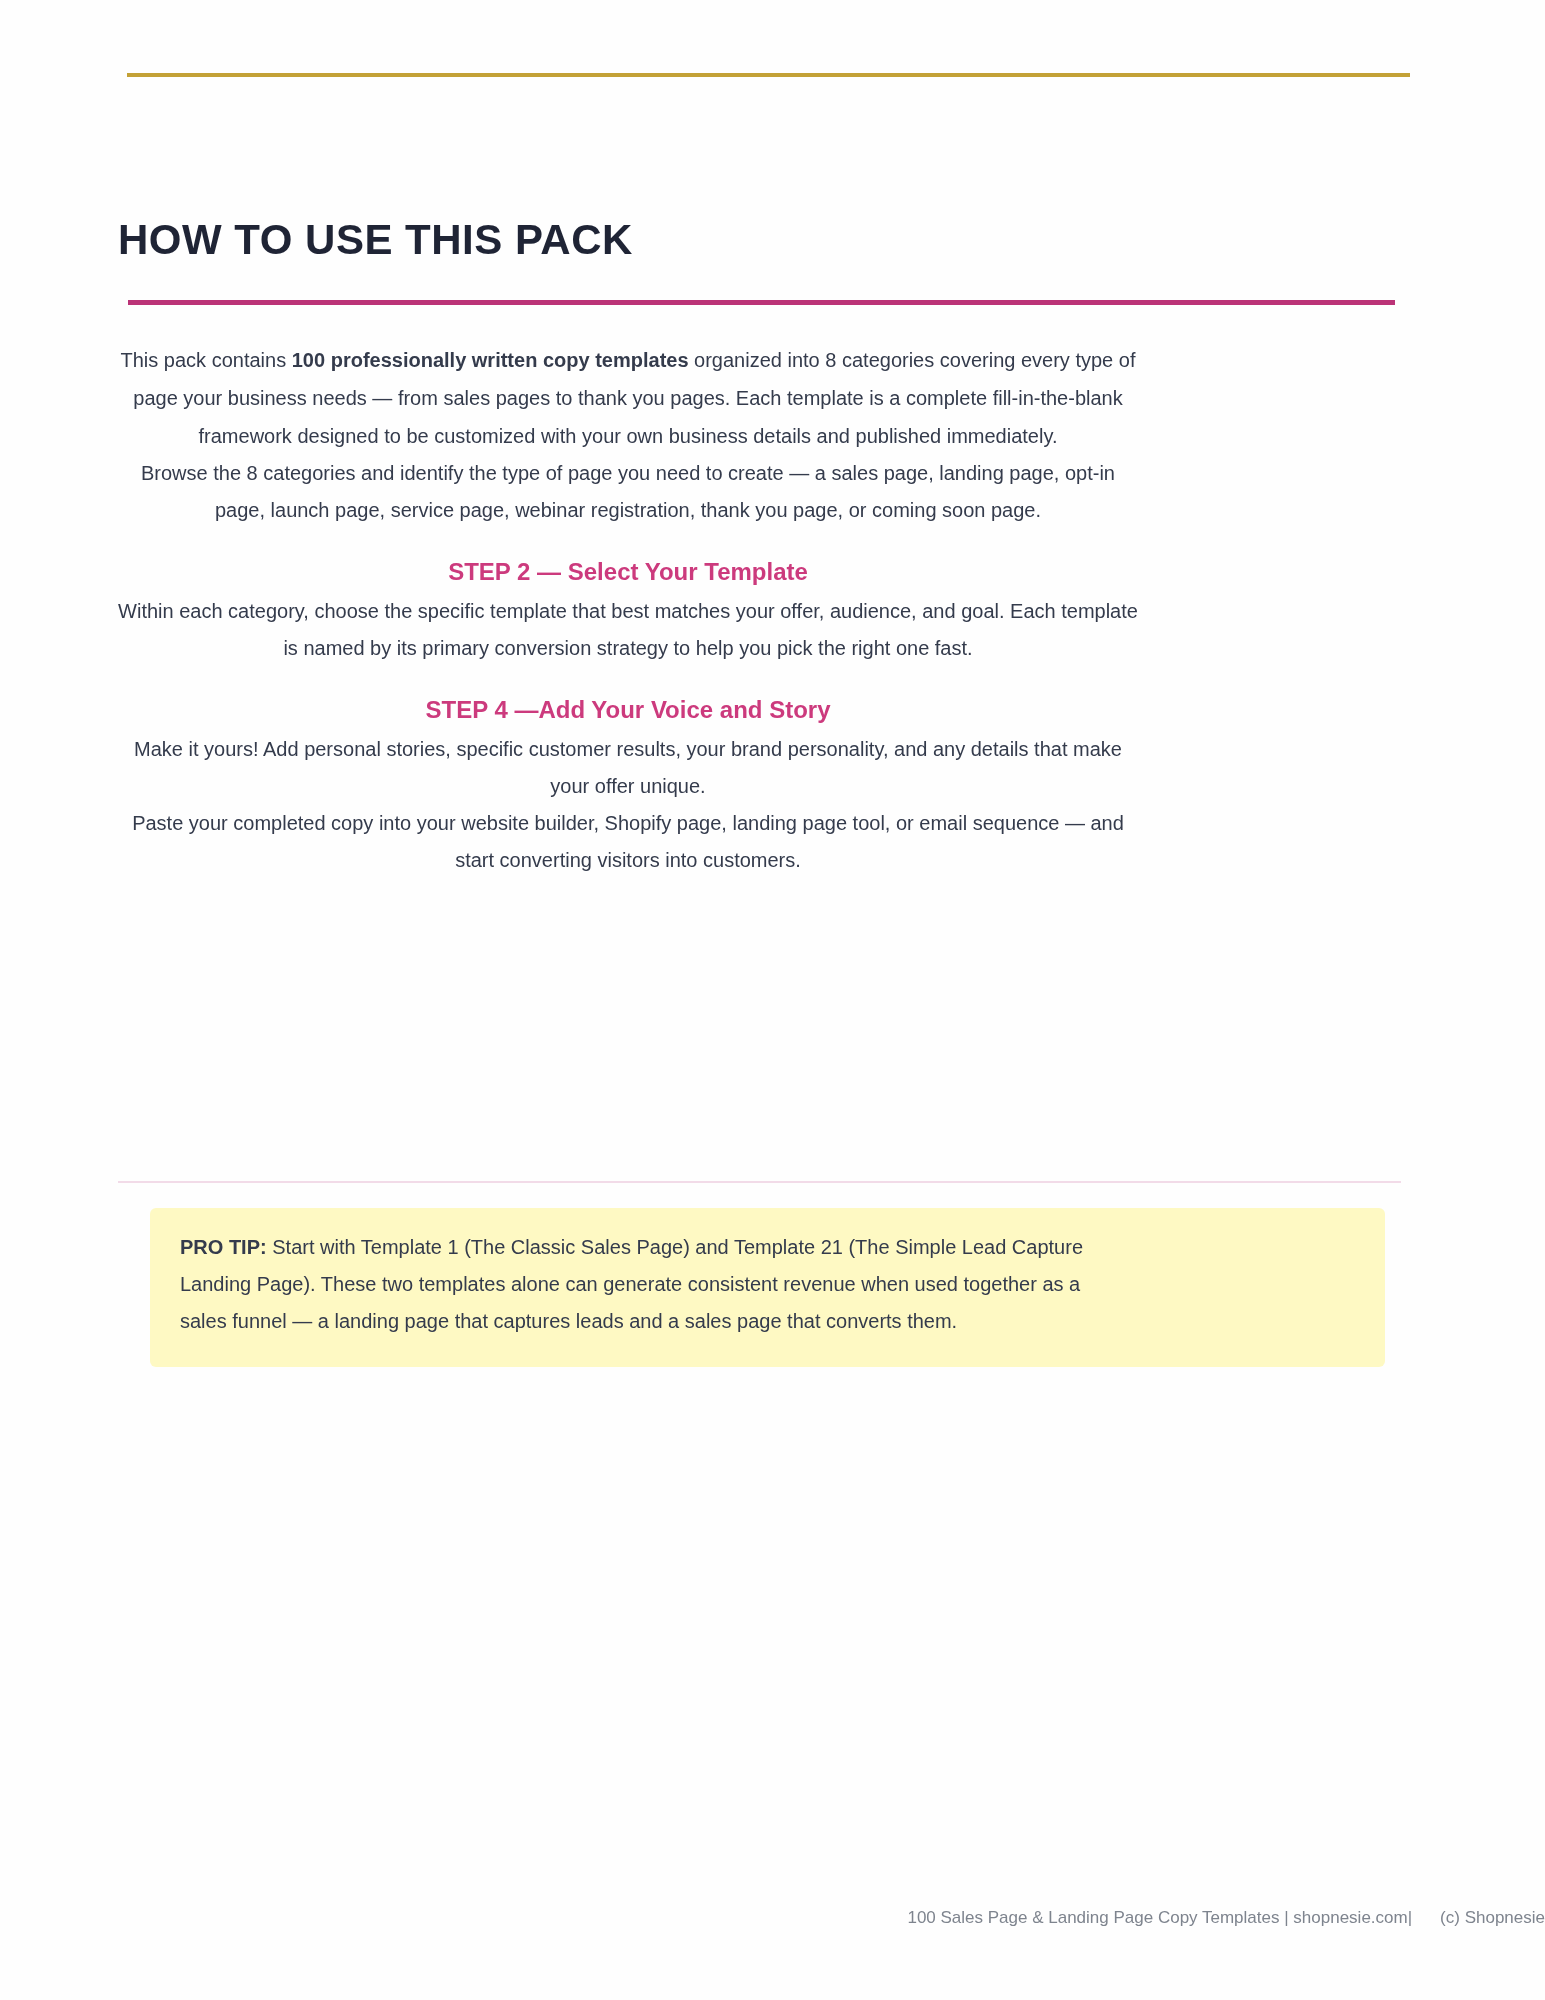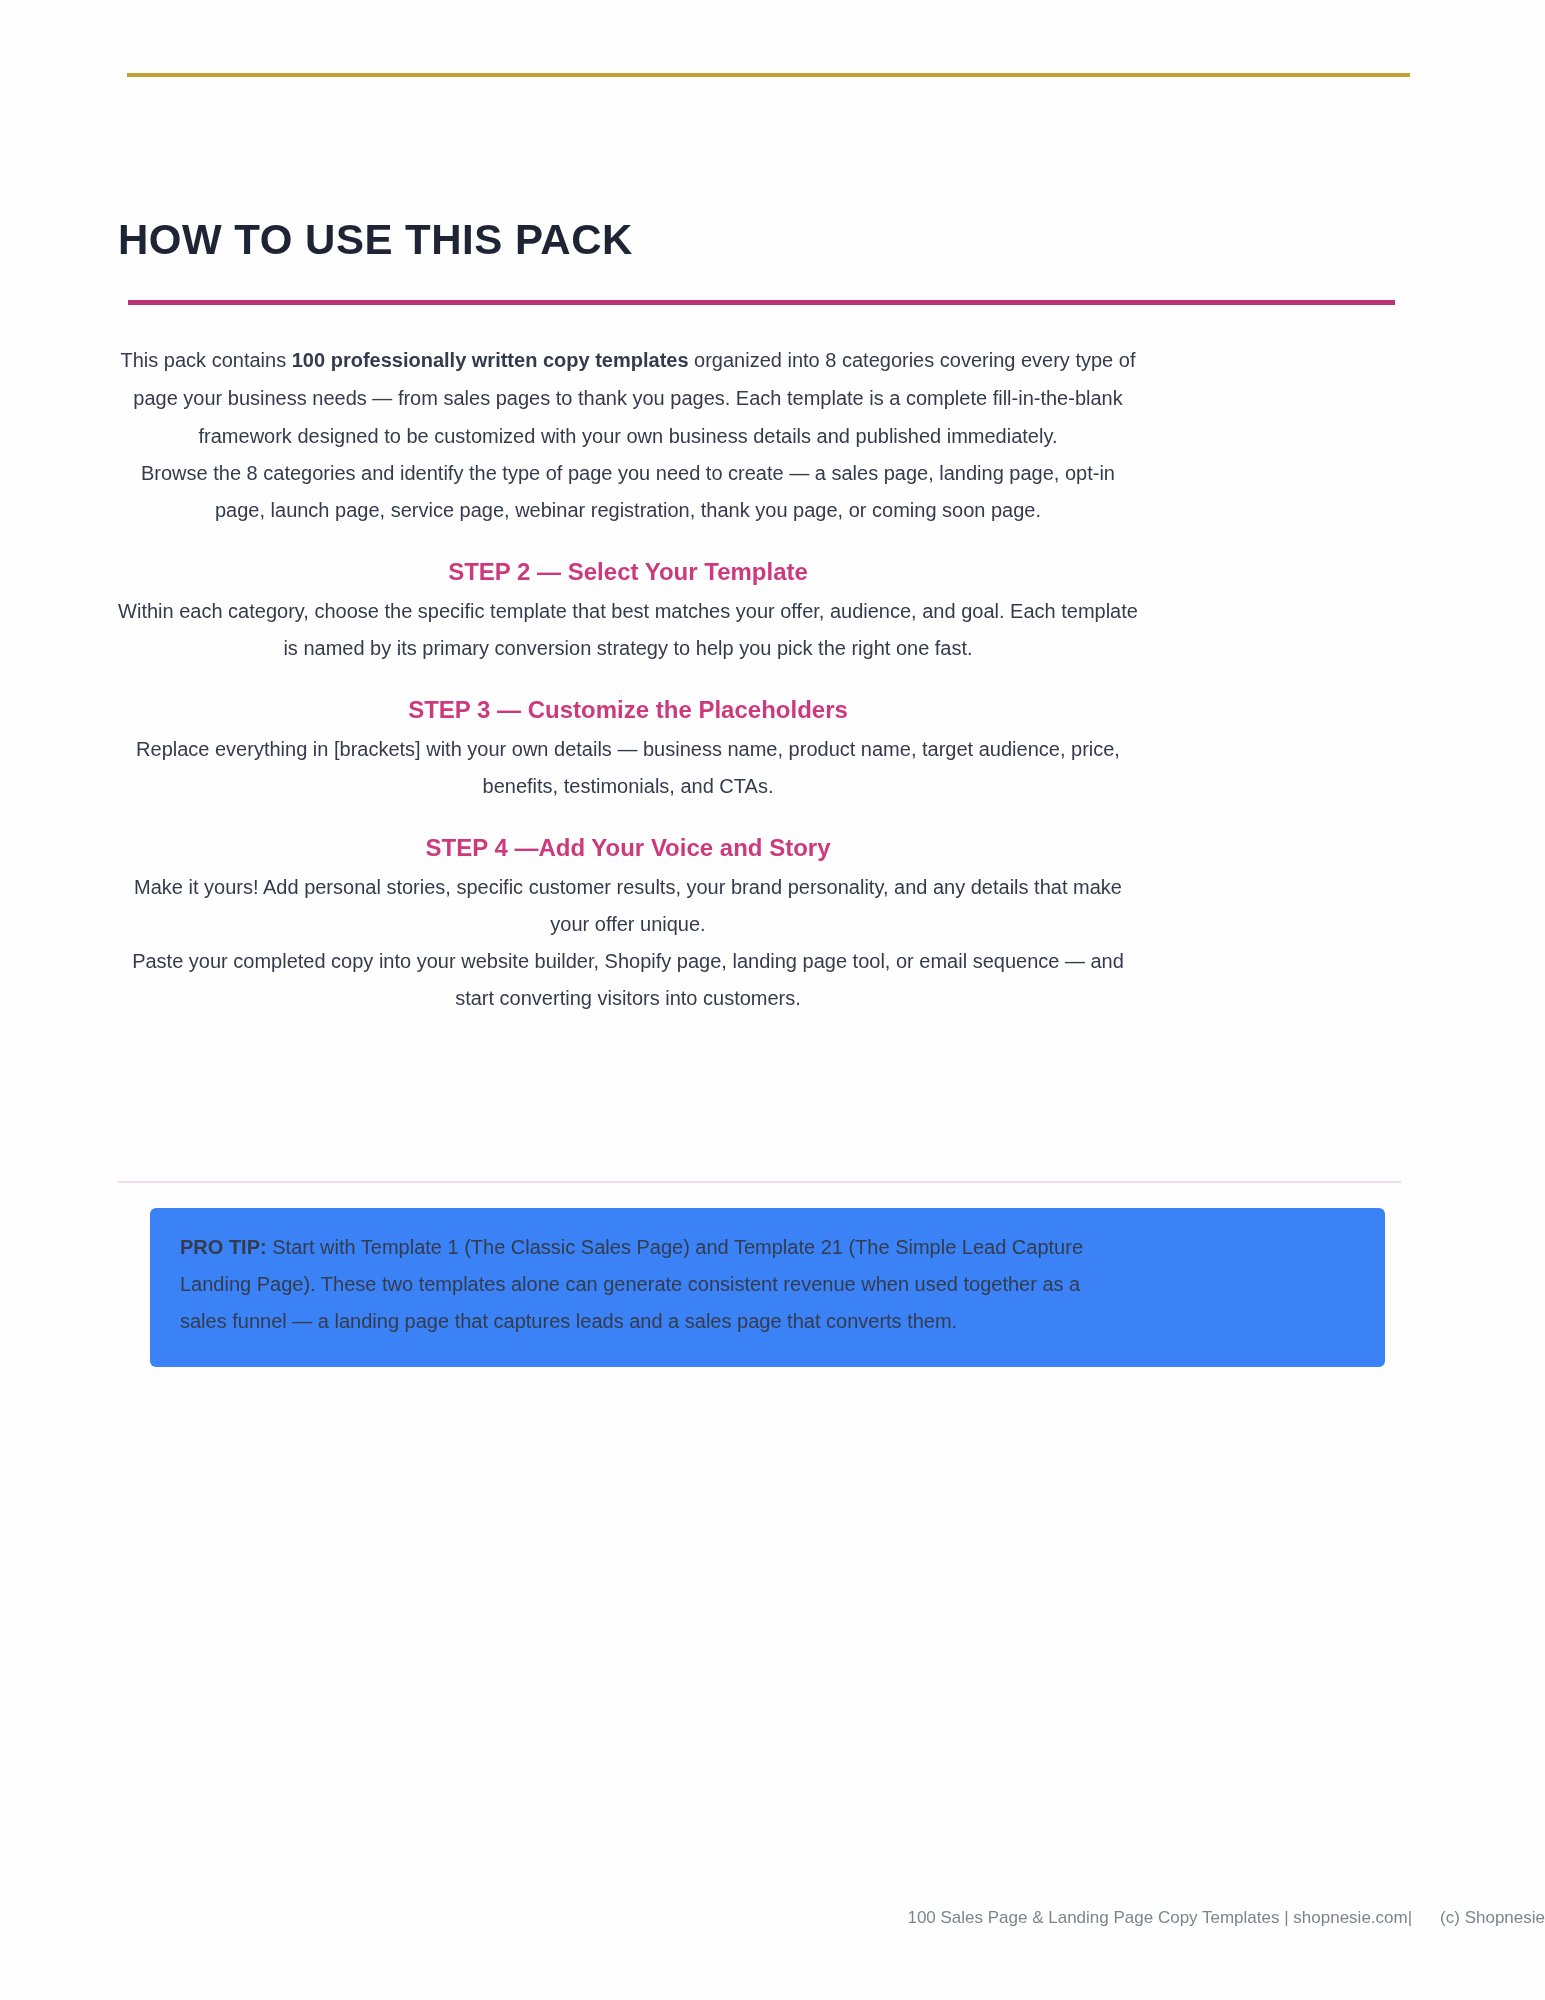--- a/index.html
+++ b/index.html
@@ -68,21 +68,21 @@
     height: 2px;
     background: #F2DBE8;
   }
   .protip {
     position: absolute;
     top: 1208px;
     left: 150px;
     width: 1235px;
     height: 159px;
     box-sizing: border-box;
-    background: #3b82f6;
+    background: #fef9c3;
     border-radius: 6px;
     padding: 21px 40px 0 30px;
   }
   .protip p {
     margin: 0;
     font-size: 20px;
     line-height: 37px;
     max-width: 930px;
   }
   strong { font-weight: 700; }
@@ -112,24 +112,20 @@
 
   <section class="step first">
     <p>Browse the 8 categories and identify the type of page you need to create — a sales page, landing page, opt-in page, launch page, service page, webinar registration, thank you page, or coming soon page.</p>
   </section>
 
   <section class="step">
     <h2>STEP 2 — Select Your Template</h2>
     <p>Within each category, choose the specific template that best matches your offer, audience, and goal. Each template is named by its primary conversion strategy to help you pick the right one fast.</p>
   </section>
 
-  <section class="step">
-    <h2>STEP 3 — Customize the Placeholders</h2>
-    <p>Replace everything in [brackets] with your own details — business name, product name, target audience, price, benefits, testimonials, and CTAs.</p>
-  </section>
 
   <section class="step">
     <h2>STEP 4 —Add Your Voice and Story</h2>
     <p>Make it yours! Add personal stories, specific customer results, your brand personality, and any details that make your offer unique.</p>
   </section>
 
   <section class="step">
     <p>Paste your completed copy into your website builder, Shopify page, landing page tool, or email sequence — and start converting visitors into customers.</p>
   </section>
 

